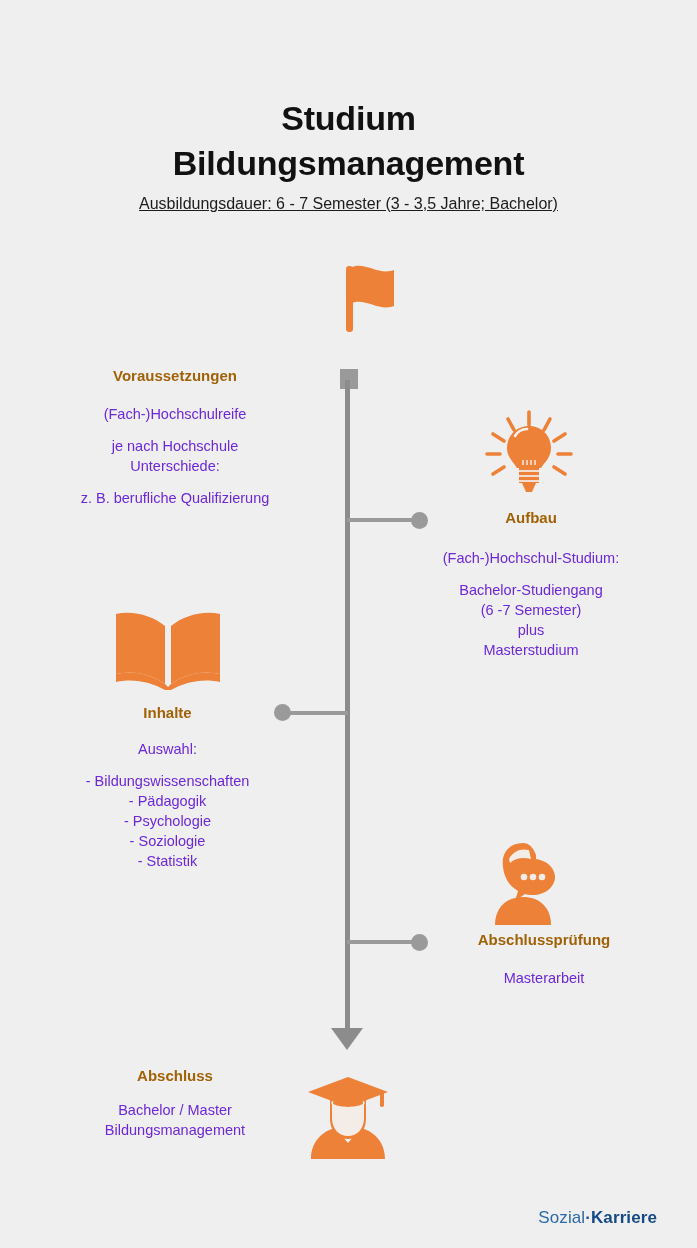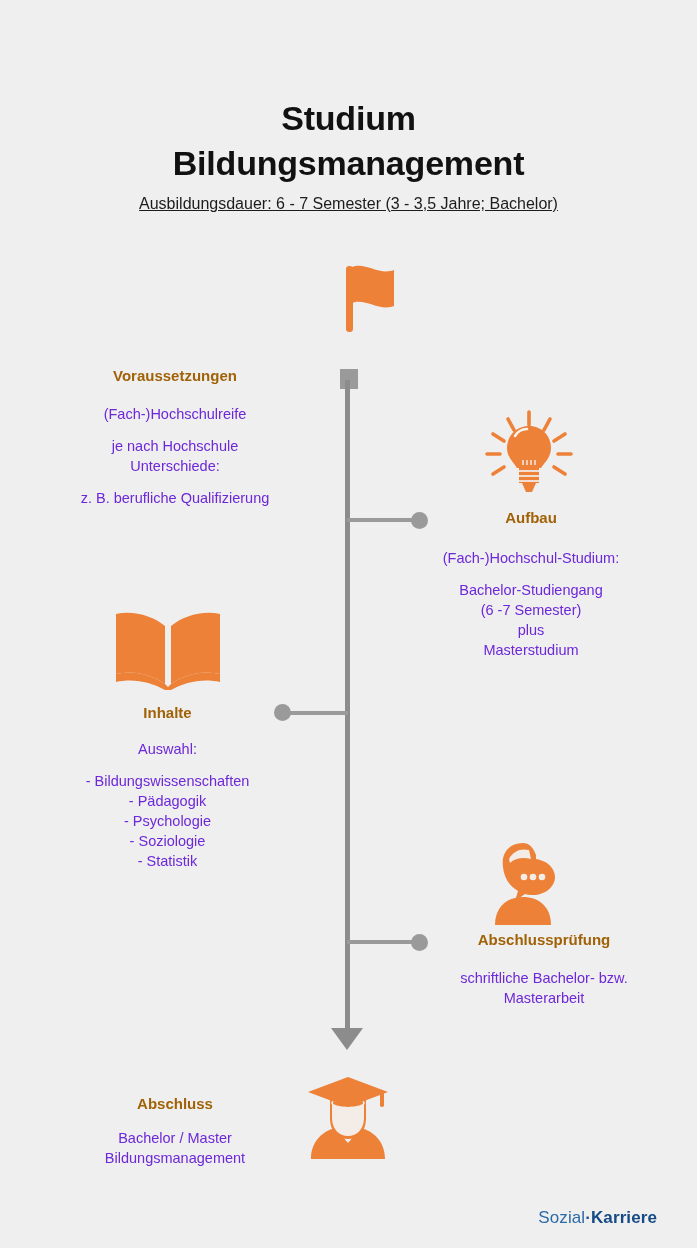--- a/index.html
+++ b/index.html
@@ -121,21 +121,21 @@
   .block .para + .para { margin-top: 12px; }
   .block .para.tight + .para.tight { margin-top: 0; text-align: center; }
 
   .align-center { text-align: center; }
 
   
   .blk-voraussetzungen { left: 15px;  top: 364px; width: 320px; }
   .blk-aufbau          { left: 400px; top: 506px; width: 262px; }
   .blk-inhalte         { left: 35px;  top: 701px; width: 265px; }
   .blk-pruefung        { left: 420px; top: 928px; width: 248px; }
-  .blk-abschluss       { left: 45px;  top: 1064px; width: 260px; margin-top: 28px; }
+  .blk-abschluss       { left: 45px;  top: 1064px; width: 260px; }
 
   .blk-voraussetzungen .para:first-of-type { margin-top: 16px; }
   .blk-aufbau .para:first-of-type { margin-top: 18px; }
   .blk-inhalte .para:first-of-type { margin-top: 14px; }
   .blk-pruefung .para:first-of-type { margin-top: 16px; }
   .blk-abschluss .para:first-of-type { margin-top: 12px; }
 
   
   .icon {
     position: absolute;
@@ -276,21 +276,20 @@
     <p class="para">Auswahl:</p>
     <p class="para tight">- Bildungswissenschaften</p>
     <p class="para tight">- Pädagogik</p>
     <p class="para tight">- Psychologie</p>
     <p class="para tight">- Soziologie</p>
     <p class="para tight">- Statistik</p>
   </div>
 
   <div class="block blk-pruefung align-center">
     <h2>Abschlussprüfung</h2>
-    <p class="para tight">schriftliche Bachelor- bzw.</p>
     <p class="para tight">Masterarbeit</p>
   </div>
 
   <div class="block blk-abschluss align-center">
     <h2>Abschluss</h2>
     <p class="para tight">Bachelor / Master</p>
     <p class="para tight">Bildungsmanagement</p>
   </div>
 
   <div class="footer">

